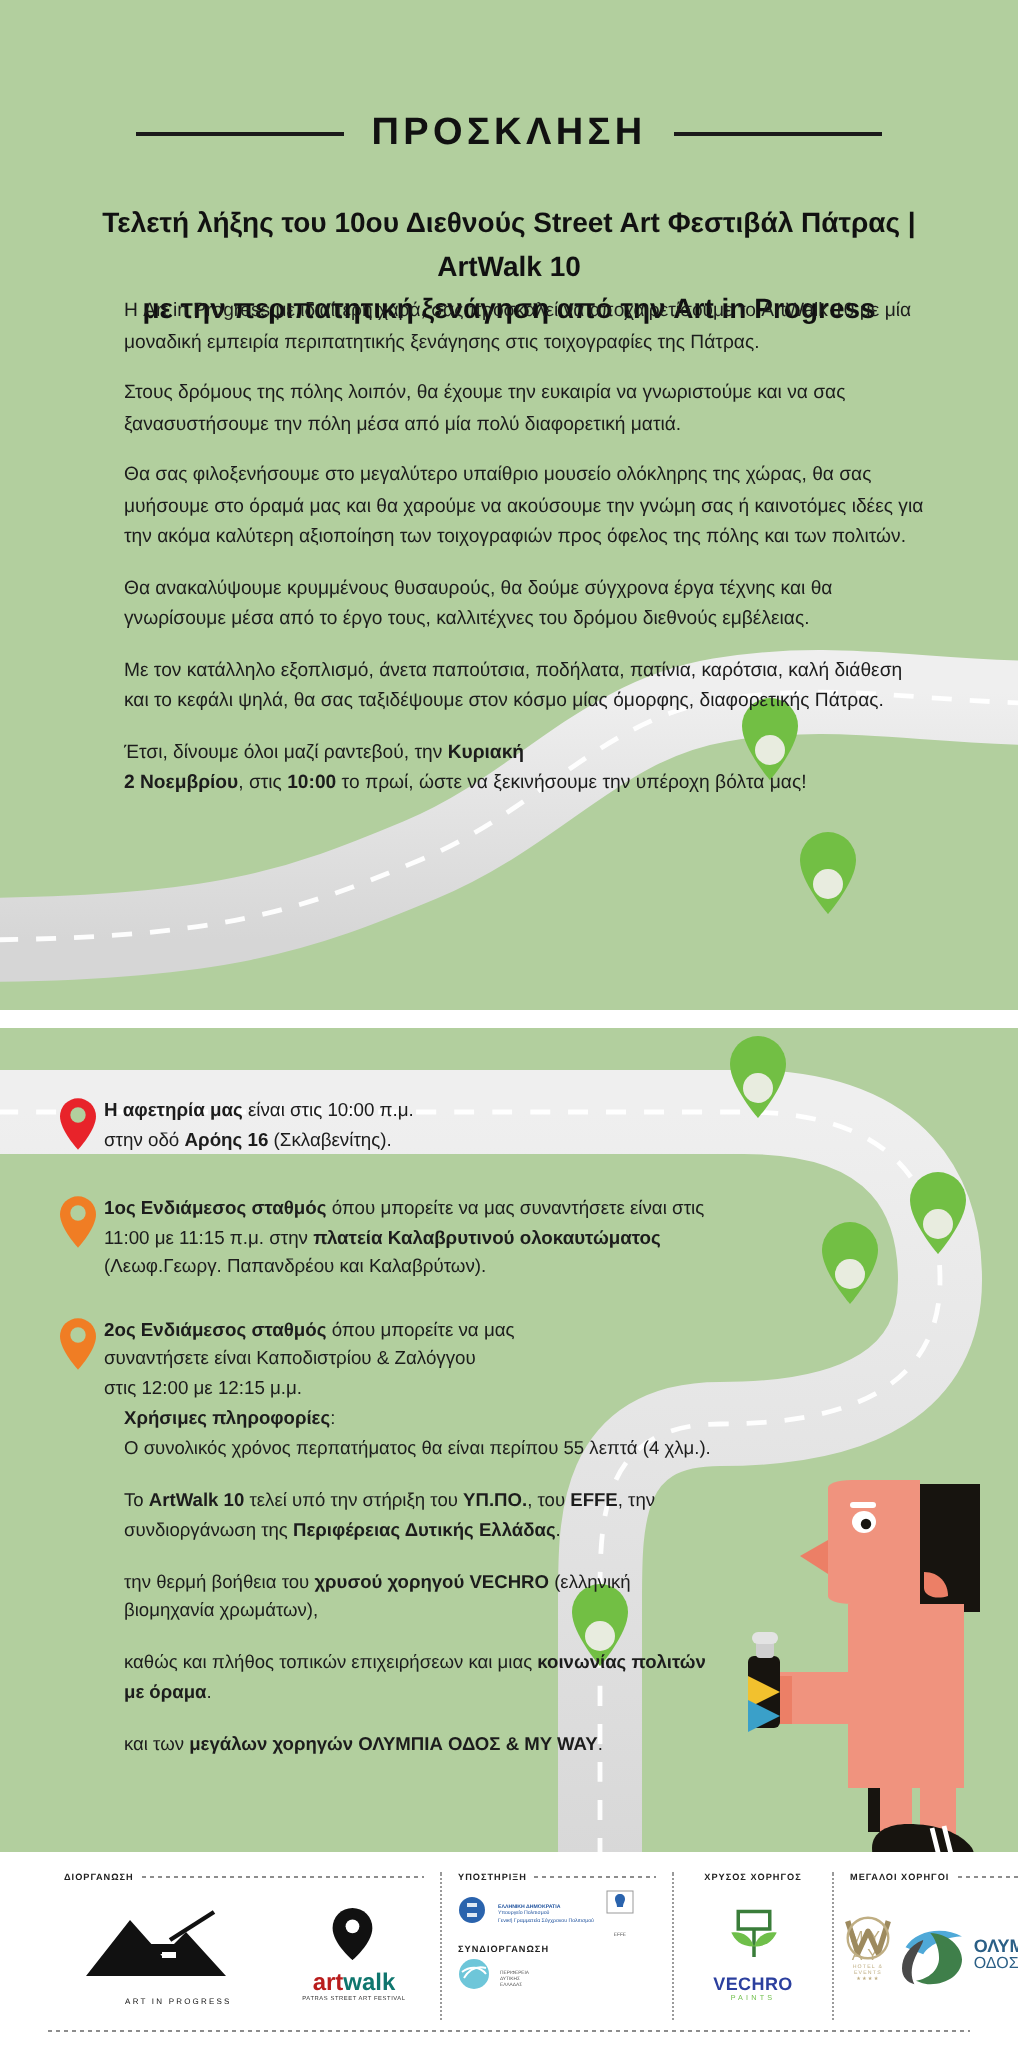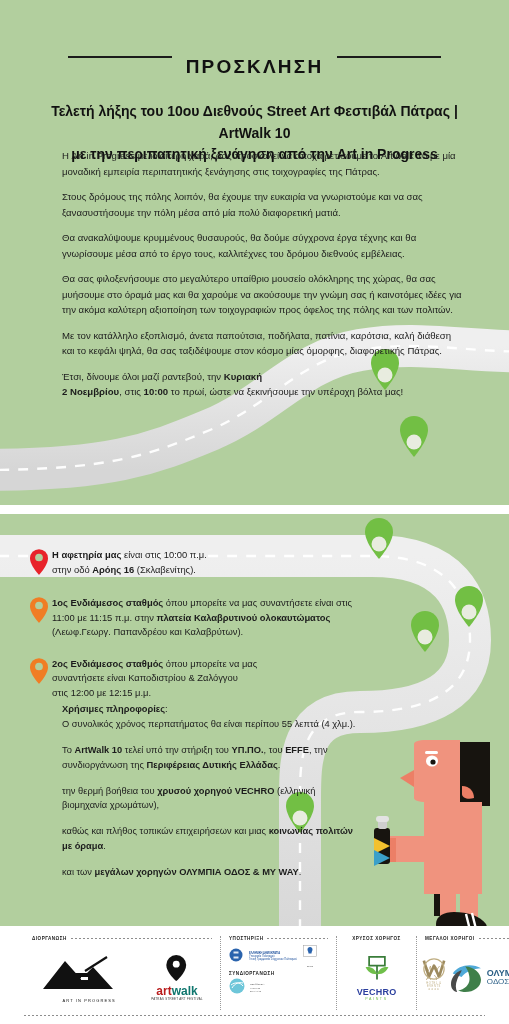--- a/index.html
+++ b/index.html
@@ -26,21 +26,21 @@
   
   .panel-divider {
     position: absolute; left: 0; width: 509px;
     background: #ffffff;
   }
   #divider-mid { top: 505px; height: 9px; }
 
   
   #header {
     position: absolute; top: 56px; left: 0; width: 509px;
-    display: flex; align-items: flex-start; justify-content: center; gap: 14px;
+    display: flex; align-items: center; justify-content: center; gap: 14px;
   }
   .rule { height: 2px; background: #1b1b1b; width: 104px; }
   #invitation-title {
     font-size: 19px; font-weight: 700; color: #111; letter-spacing: 2.2px;
   }
 
   #subtitle {
     position: absolute; top: 101px; left: 36px; width: 437px;
     text-align: center; font-size: 14px; font-weight: 700;
     line-height: 1.55; color: #111;
@@ -211,22 +211,22 @@
   </div>
 
   <div id="subtitle">
     <div>Τελετή λήξης του 10ου Διεθνούς Street Art Φεστιβάλ Πάτρας | ArtWalk 10</div>
     <div>με την περιπατητική ξενάγηση από την Art in Progress</div>
   </div>
 
   <div id="body-copy">
     <p>Η Art in Progress με ιδιαίτερη χαρά, σας προσκαλεί να αποχαιρετίσουμε το ArtWalk 10 με μία μοναδική εμπειρία περιπατητικής ξενάγησης στις τοιχογραφίες της Πάτρας.</p>
     <p>Στους δρόμους της πόλης λοιπόν, θα έχουμε την ευκαιρία να γνωριστούμε και να σας ξανασυστήσουμε την πόλη μέσα από μία πολύ διαφορετική ματιά.</p>
+    <p>Θα σας φιλοξενήσουμε στο μεγαλύτερο υπαίθριο μουσείο ολόκληρης της χώρας, θα σας μυήσουμε στο όραμά μας και θα χαρούμε να ακούσουμε την γνώμη σας ή καινοτόμες ιδέες για την ακόμα καλύτερη αξιοποίηση των τοιχογραφιών προς όφελος της πόλης και των πολιτών.</p>
     <p>Θα ανακαλύψουμε κρυμμένους θυσαυρούς, θα δούμε σύγχρονα έργα τέχνης και θα γνωρίσουμε μέσα από το έργο τους, καλλιτέχνες του δρόμου διεθνούς εμβέλειας.</p>
-    <p>Θα σας φιλοξενήσουμε στο μεγαλύτερο υπαίθριο μουσείο ολόκληρης της χώρας, θα σας μυήσουμε στο όραμά μας και θα χαρούμε να ακούσουμε την γνώμη σας ή καινοτόμες ιδέες για την ακόμα καλύτερη αξιοποίηση των τοιχογραφιών προς όφελος της πόλης και των πολιτών.</p>
     <p>Με τον κατάλληλο εξοπλισμό, άνετα παπούτσια, ποδήλατα, πατίνια, καρότσια, καλή διάθεση και το κεφάλι ψηλά, θα σας ταξιδέψουμε στον κόσμο μίας όμορφης, διαφορετικής Πάτρας.</p>
     <p>
       <span>Έτσι, δίνουμε όλοι μαζί ραντεβού, την </span><b>Κυριακή</b><br>
       <b>2 Νοεμβρίου</b><span>, στις </span><b>10:00</b><span> το πρωί, ώστε να ξεκινήσουμε την υπέροχη βόλτα μας!</span>
     </p>
   </div>
 
   <div id="itinerary">
 
     <div class="stop">

